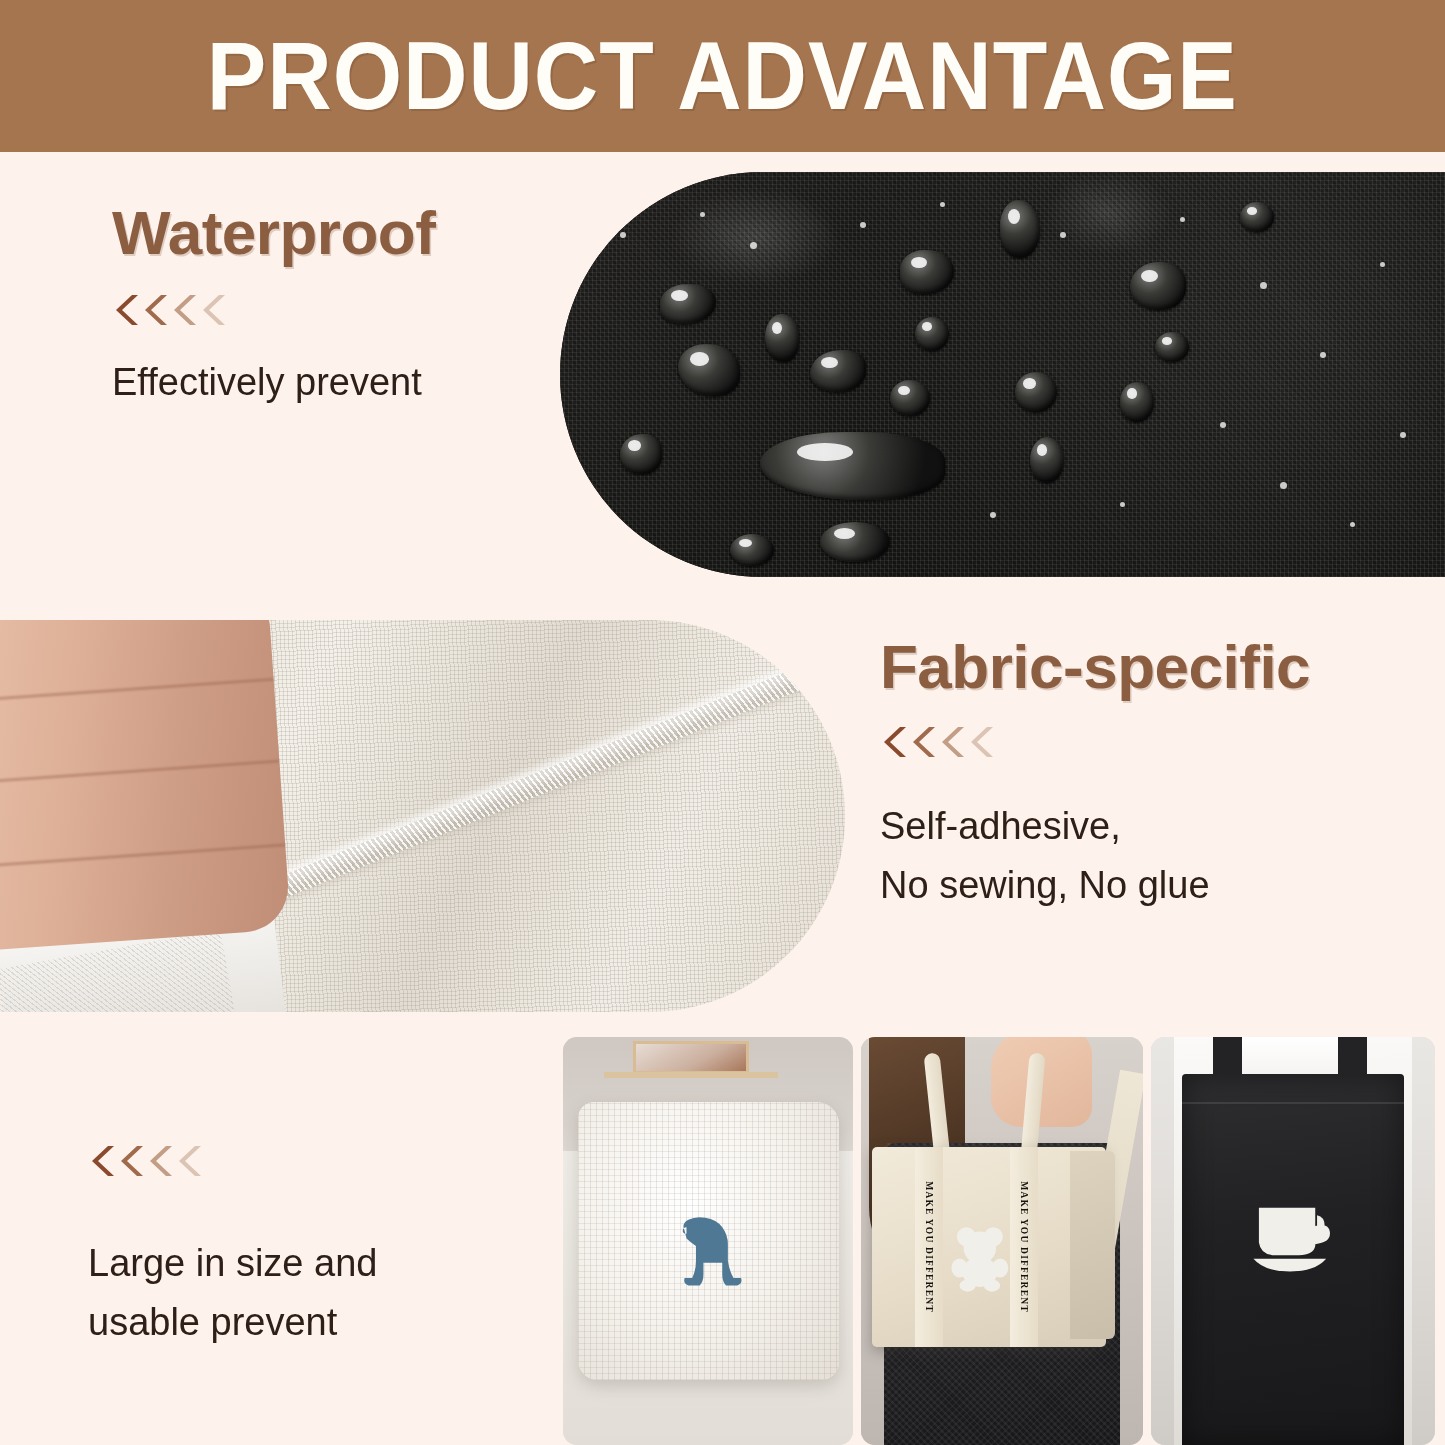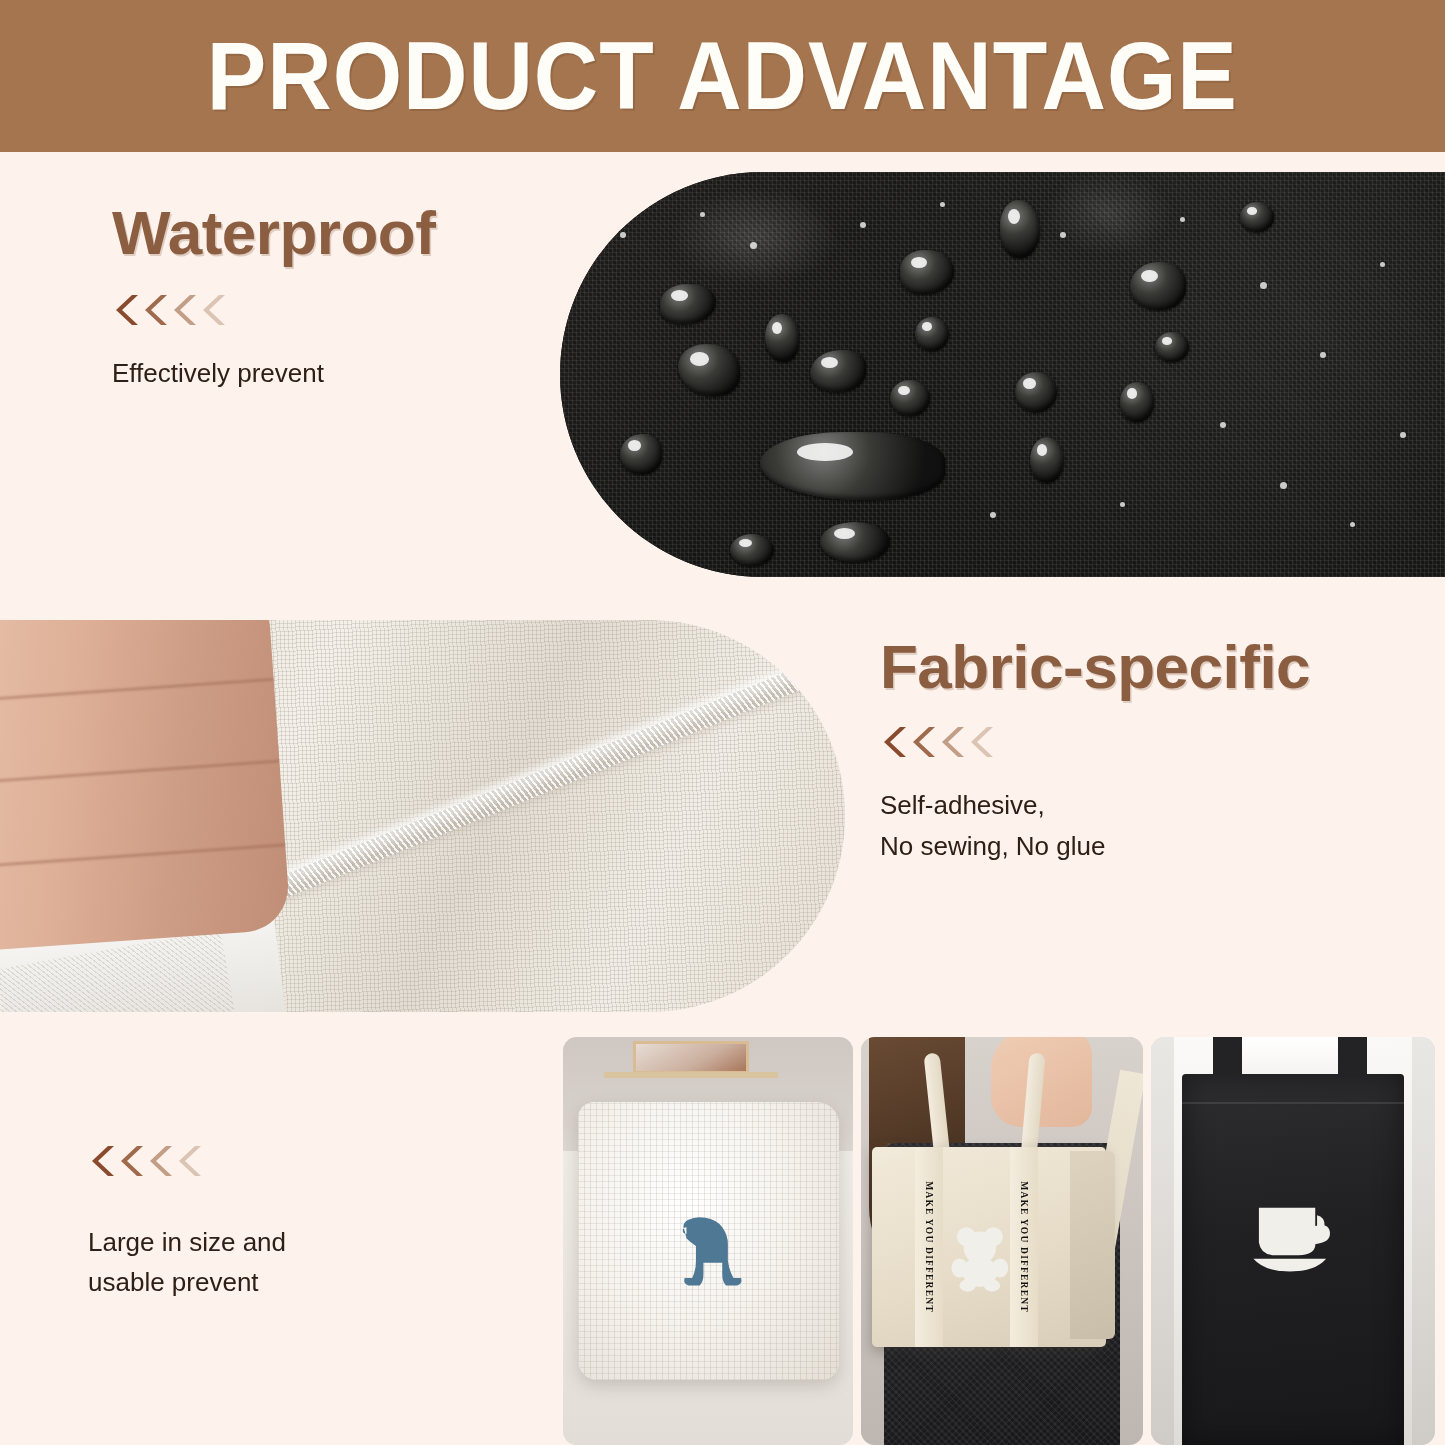--- a/index.html
+++ b/index.html
@@ -33,21 +33,21 @@
   .heading{
     color:#8B5E42;
     font-weight:bold;
     font-size:62px;
     line-height:1.12;
     letter-spacing:-0.5px;
     text-shadow:1.5px 1.5px 0 rgba(160,120,95,.30);
   }
   .subtext{
     color:#2E2018;
-    font-size:26px;
+    font-size:38px;
     line-height:1.55;
     font-weight:400;
   }
 
   
   .chevrons{ display:flex; align-items:center; gap:3px; }
   .chev{ width:26px; height:34px; position:relative; }
   .chev svg{ display:block; width:26px; height:34px; }
 
   
@@ -388,21 +388,21 @@
         <svg viewBox="0 0 26 34">
           <path d="M20 2 L26 2 L10 17 L26 32 L20 32 L4 17 Z" fill="#C29E87"></path>
         </svg>
       </span>
     <span class="chev">
         <svg viewBox="0 0 26 34">
           <path d="M20 2 L26 2 L10 17 L26 32 L20 32 L4 17 Z" fill="#DCC4B4"></path>
         </svg>
       </span>
   </div>
-  <div class="subtext" style="margin-top:26px;">Self-adhesive,</div>
+  <div class="subtext" style="margin-top:38px;">Self-adhesive,</div>
   <div class="subtext">No sewing, No glue</div>
 </div>
 
 <div style="position:absolute;left:88px;top:1108px;width:440px;">
   <div class="chevrons" style="margin-top:36px;">
     <span class="chev">
         <svg viewBox="0 0 26 34">
           <path d="M20 2 L26 2 L10 17 L26 32 L20 32 L4 17 Z" fill="#8A4A2E"></path>
         </svg>
       </span>
@@ -415,21 +415,21 @@
         <svg viewBox="0 0 26 34">
           <path d="M20 2 L26 2 L10 17 L26 32 L20 32 L4 17 Z" fill="#C29E87"></path>
         </svg>
       </span>
     <span class="chev">
         <svg viewBox="0 0 26 34">
           <path d="M20 2 L26 2 L10 17 L26 32 L20 32 L4 17 Z" fill="#DCC4B4"></path>
         </svg>
       </span>
   </div>
-  <div class="subtext" style="margin-top:44px;">Large in size and</div>
+  <div class="subtext" style="margin-top:56px;">Large in size and</div>
   <div class="subtext">usable prevent</div>
 </div>
 
 <div class="photo photo-pillow">
   <div class="pillow-room">
     <div class="pillow-frame"></div>
     <div class="pillow-table"></div>
   </div>
   <div class="pillow-sofa"></div>
   <div class="pillow-body">

